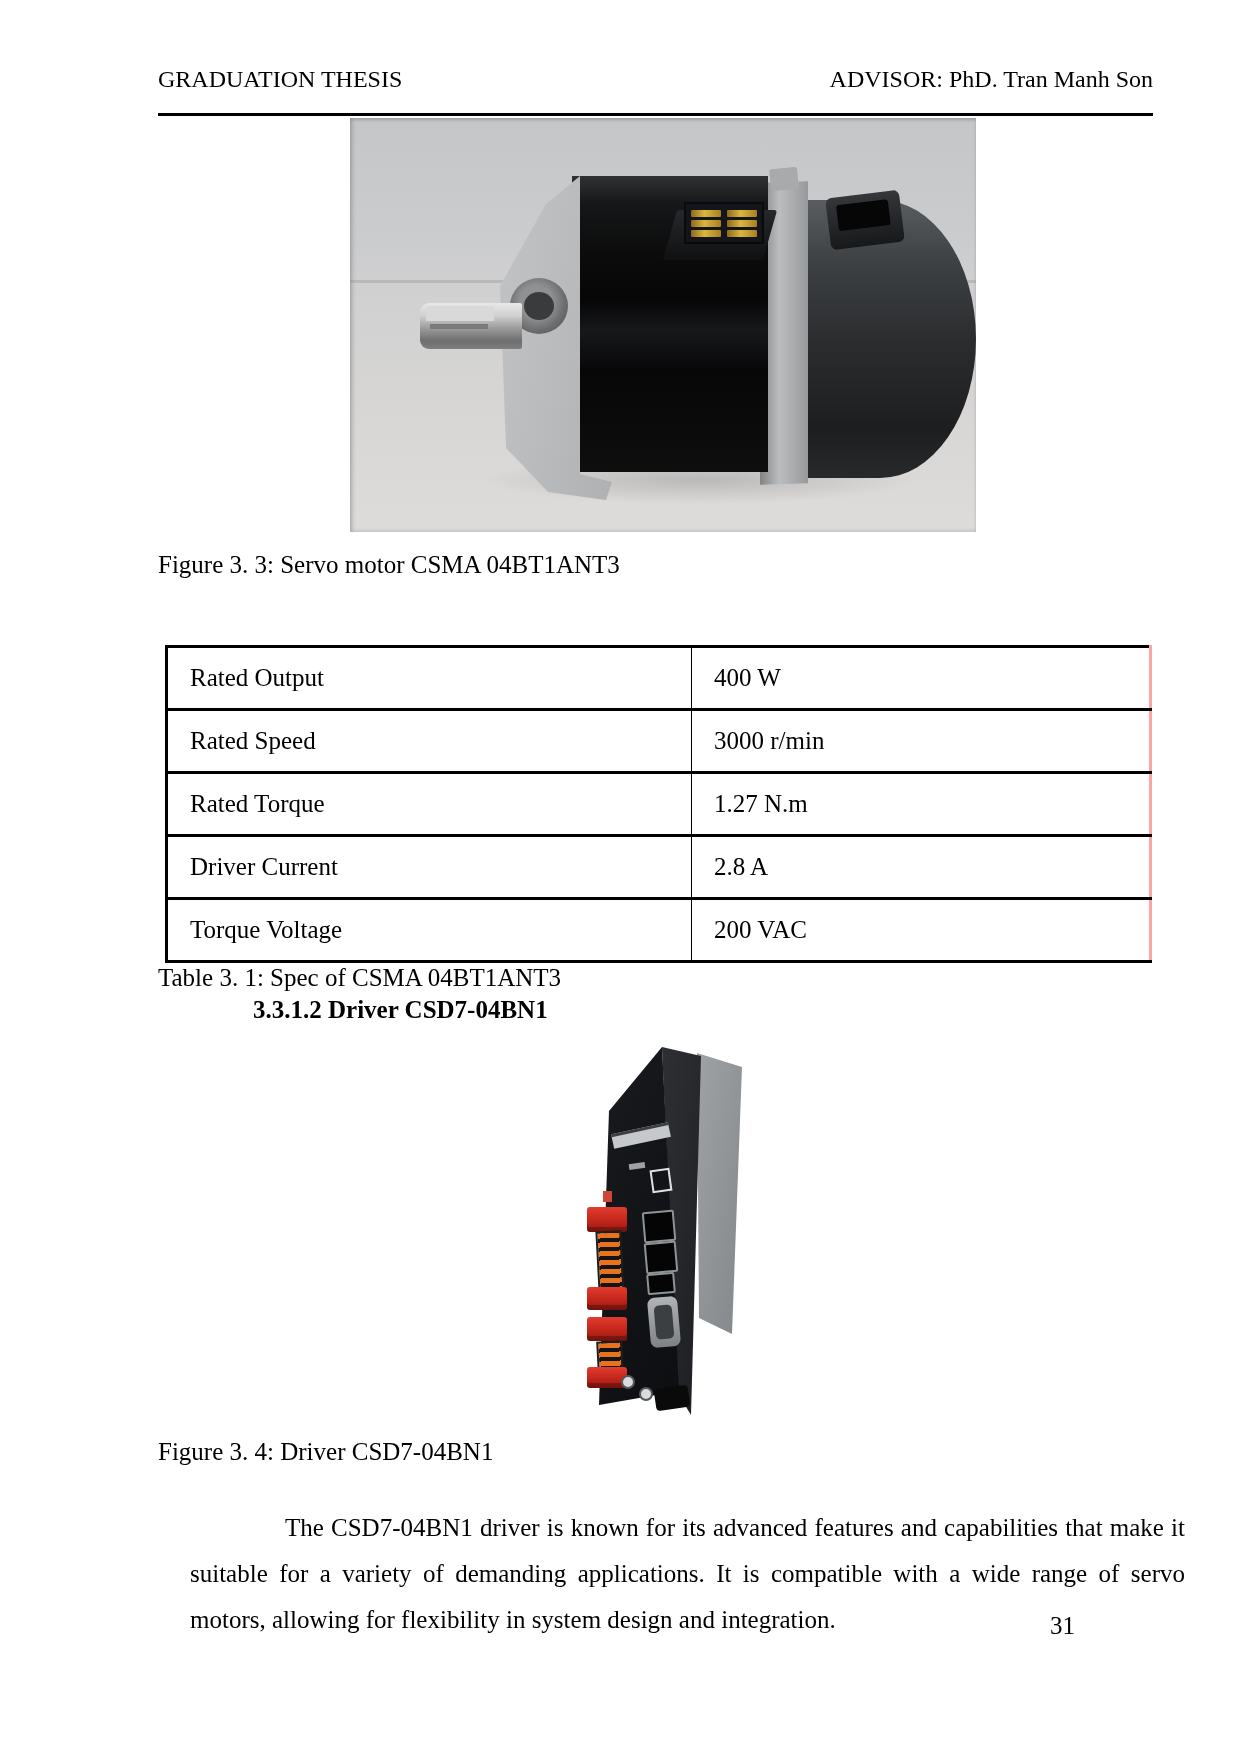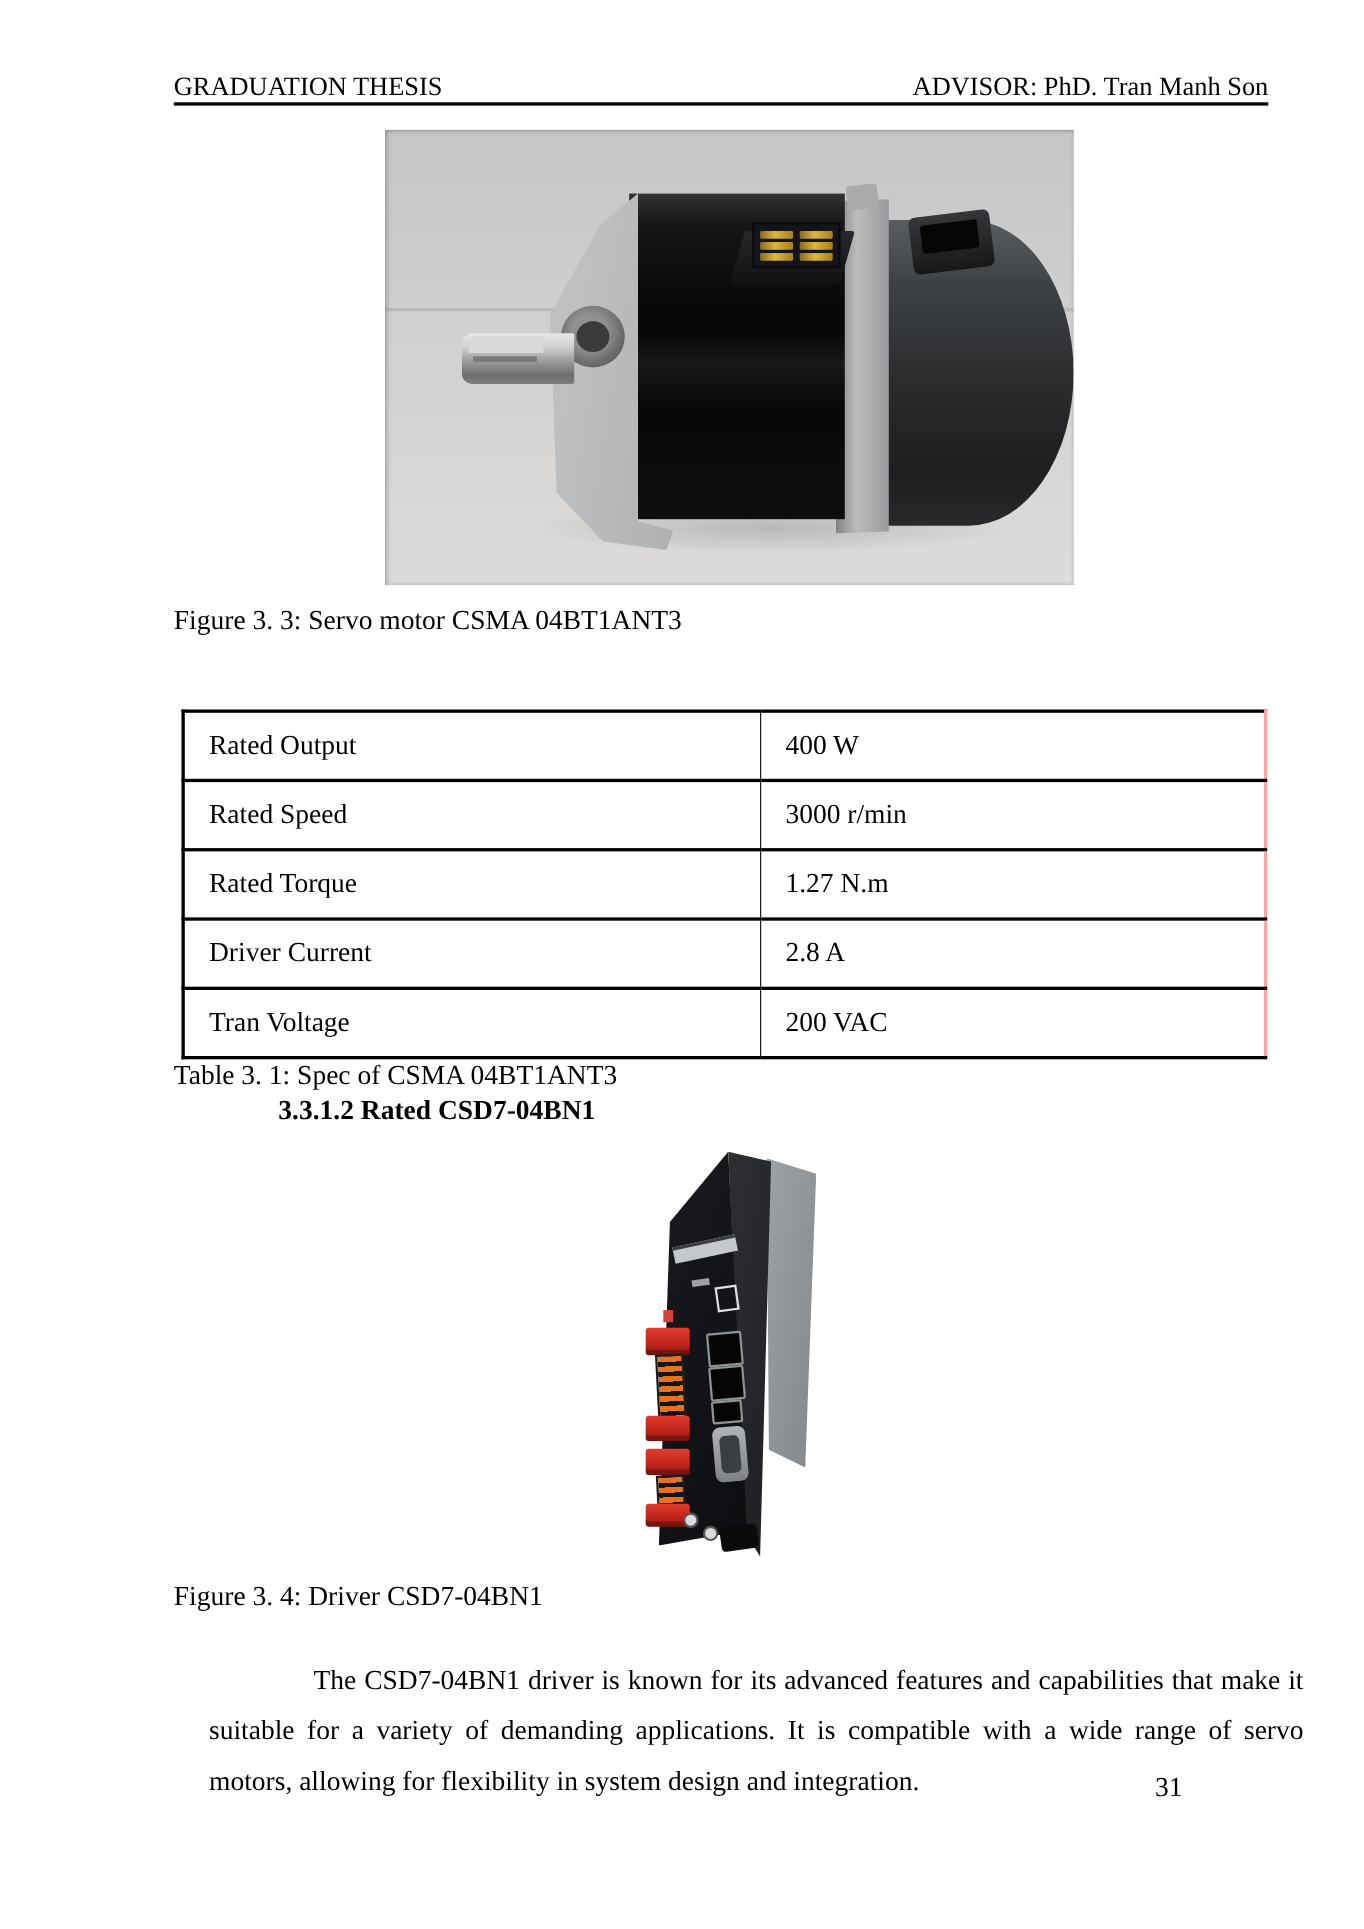--- a/index.html
+++ b/index.html
@@ -9,21 +9,21 @@
     background:#ffffff;
     font-family:"Liberation Serif","DejaVu Serif",serif;
     color:#000;
     overflow:hidden;
   }
 
   
   .header{
     position:absolute;left:158px;top:66px;width:995px;
     display:flex;justify-content:space-between;align-items:flex-end;
-    border-bottom:3px solid #000;padding-bottom:0;
+    border-bottom:3px solid #000;padding-bottom:20px;
     font-size:24px;
   }
 
   
   .caption{
     position:absolute;left:158px;width:995px;
     text-align:left;font-size:25px;
   }
   .section-heading{
     position:absolute;left:253px;top:996px;
@@ -190,29 +190,29 @@
       </tr>
       <tr>
         <td class="c1">Rated Torque</td>
         <td class="c2">1.27 N.m</td>
       </tr>
       <tr>
         <td class="c1">Driver Current</td>
         <td class="c2">2.8 A</td>
       </tr>
       <tr>
-        <td class="c1">Tran Voltage</td>
+        <td class="c1">Torque Voltage</td>
         <td class="c2">200 VAC</td>
       </tr>
     </tbody>
   </table>
 
   <div class="caption" style="top:964px">Table 3. 1: Spec of CSMA 04BT1ANT3</div>
 
-  <div class="section-heading">3.3.1.2 Rated CSD7-04BN1</div>
+  <div class="section-heading">3.3.1.2 Driver CSD7-04BN1</div>
 
   <div class="fig-driver">
     <div class="drv-bracket"></div>
     <div class="drv-side"></div>
     <div class="drv-front"></div>
     <div class="drv-label"></div>
     <div class="drv-square"></div>
     <div class="drv-marks"></div>
     <div class="drv-warn"></div>
     <div class="drv-clamp k1"></div>

